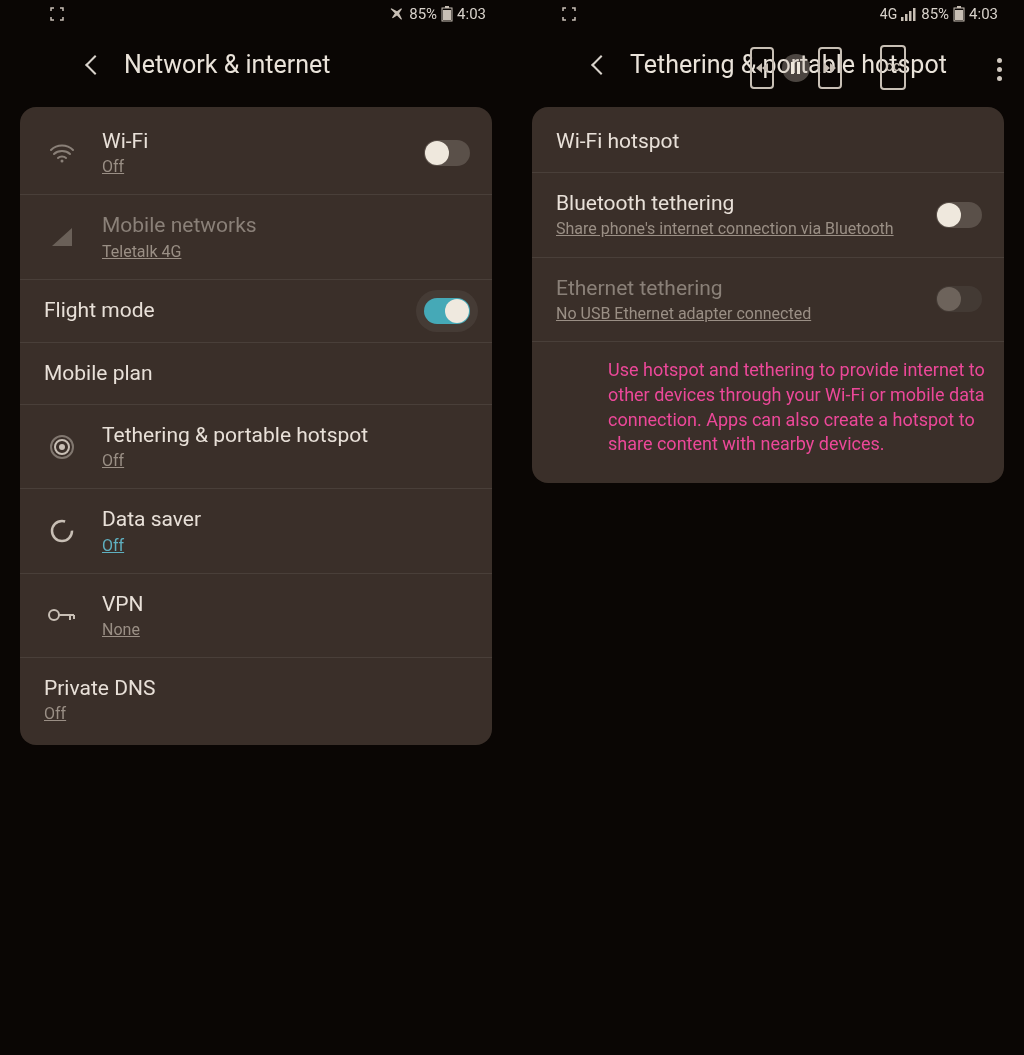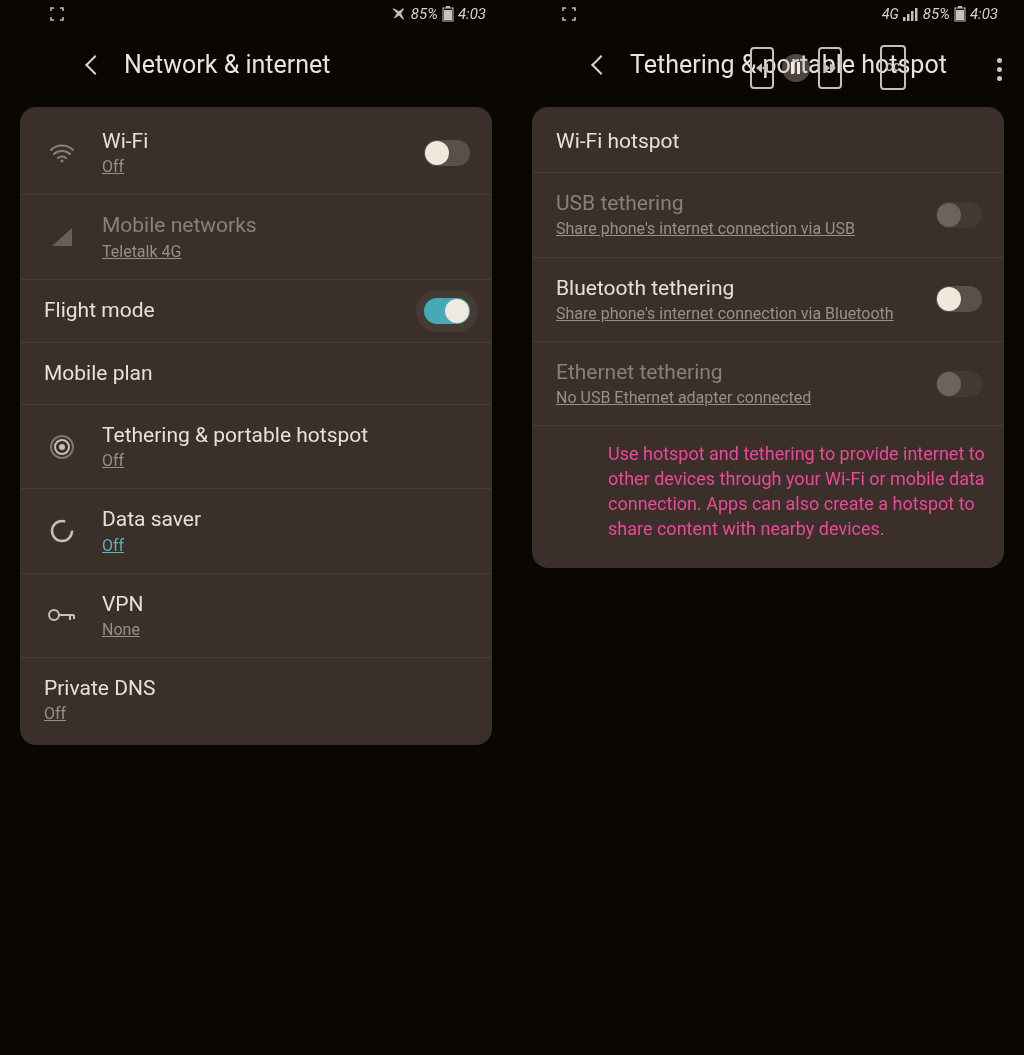--- a/index.html
+++ b/index.html
@@ -20,21 +20,20 @@
   }
   .phone-left { border-right: 0px solid #000; }
   .statusbar {
     height: 28px;
     display: flex;
     align-items: center;
     justify-content: space-between;
     padding: 0 26px 0 50px;
     font-size: 15px;
     color: #d8d2cb;
-    font-style: italic;
   }
   .statusbar .left { display:flex; align-items:center; gap:6px; }
   .statusbar .right { display:flex; align-items:center; gap:4px; }
   .sb-icon { display:inline-flex; align-items:center; }
   .header {
     display:flex;
     align-items:center;
     padding: 22px 18px 28px 48px;
     gap: 22px;
     position: relative;
@@ -298,46 +297,37 @@
   </div>
 
   <div class="panel">
 
     <div class="row noicon">
       <div class="text-slot">
         <div class="title">Wi-Fi hotspot</div>
       </div>
     </div>
 
+
+    <div class="row noicon">
+      <div class="text-slot">
+        <div class="title">Bluetooth tethering</div>
+        <div class="subtitle">Share phone's internet connection via Bluetooth</div>
+      </div>
+      <div class="toggle off">
+          <div class="knob"></div>
+        </div>
+    </div>
+
     <div class="row noicon dim">
       <div class="text-slot">
-        <div class="title">USB tethering</div>
-        <div class="subtitle">Share phone's internet connection via USB</div>
+        <div class="title">Ethernet tethering</div>
+        <div class="subtitle">No USB Ethernet adapter connected</div>
       </div>
       <div class="toggle disabled">
           <div class="knob"></div>
         </div>
     </div>
 
-    <div class="row noicon">
-      <div class="text-slot">
-        <div class="title">Bluetooth tethering</div>
-        <div class="subtitle">Share phone's internet connection via Bluetooth</div>
-      </div>
-      <div class="toggle off">
-          <div class="knob"></div>
-        </div>
-    </div>
-
-    <div class="row noicon dim">
-      <div class="text-slot">
-        <div class="title">Ethernet tethering</div>
-        <div class="subtitle">No USB Ethernet adapter connected</div>
-      </div>
-      <div class="toggle disabled">
-          <div class="knob"></div>
-        </div>
-    </div>
-
     <div class="helper-text">Use hotspot and tethering to provide internet to other devices through your Wi-Fi or mobile data connection. Apps can also create a hotspot to share content with nearby devices.</div>
 
   </div>
 </div>
 
 </body></html>

